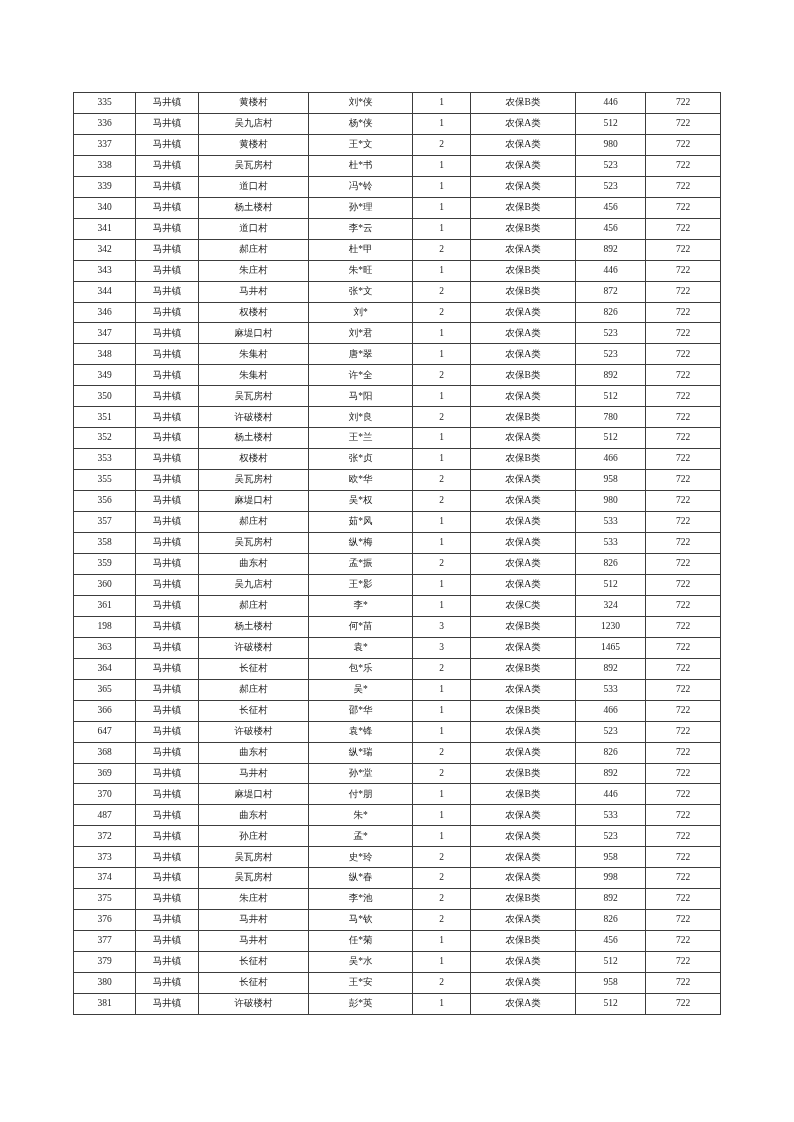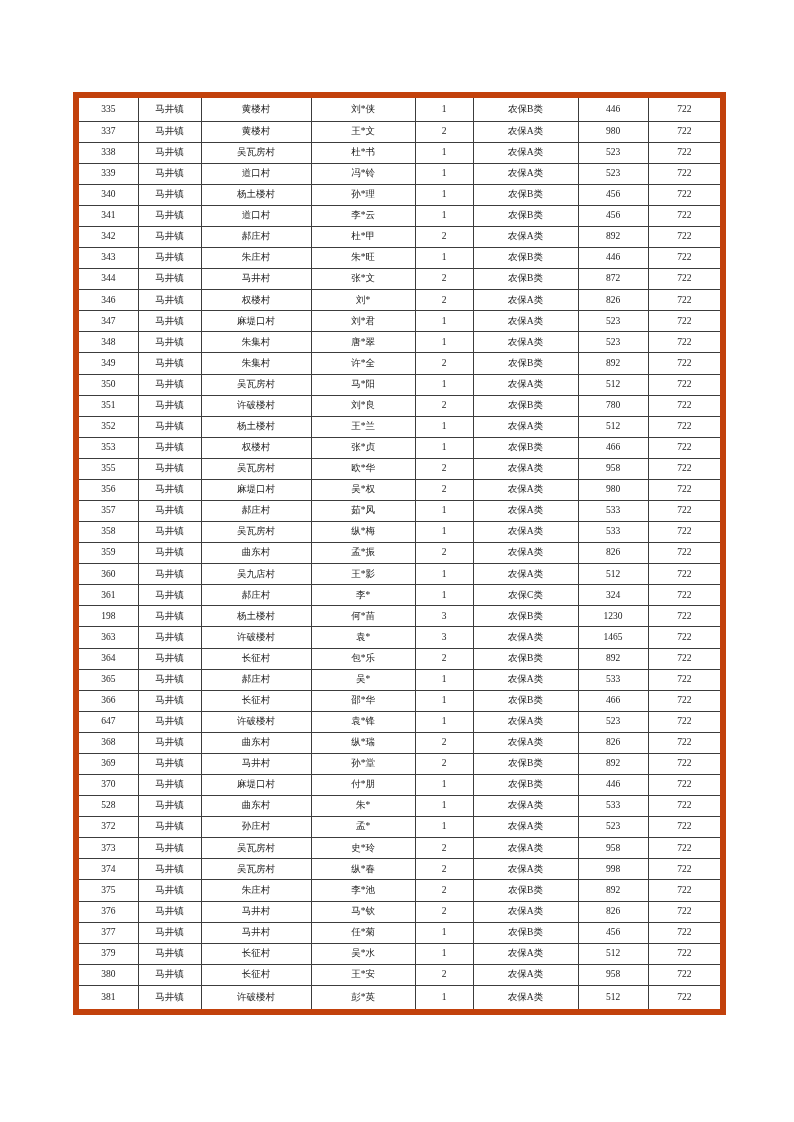--- a/index.html
+++ b/index.html
@@ -16,21 +16,21 @@
     overflow: hidden;
   }
   table.roster {
     position: absolute;
     left: 73px;
     top: 92px;
     width: 647px;
     height: 923px;
     border-collapse: collapse;
     table-layout: fixed;
-    border: 6px solid #c2410c;
+    border: 1px solid #c2410c;
   }
   table.roster td {
     border: 1px solid #3c3c3c;
     padding: 0;
     text-align: center;
     vertical-align: middle;
     font-size: 9.5px;
     line-height: 1;
     color: #1c1c1c;
     white-space: nowrap;
@@ -65,20 +65,30 @@
           <td>335</td>
           <td>马井镇</td>
           <td>黄楼村</td>
           <td>刘*侠</td>
           <td>1</td>
           <td>农保B类</td>
           <td>446</td>
           <td>722</td>
         </tr>
         <tr>
+          <td>336</td>
+          <td>马井镇</td>
+          <td>吴九店村</td>
+          <td>杨*侠</td>
+          <td>1</td>
+          <td>农保A类</td>
+          <td>512</td>
+          <td>722</td>
+        </tr>
+        <tr>
           <td>337</td>
           <td>马井镇</td>
           <td>黄楼村</td>
           <td>王*文</td>
           <td>2</td>
           <td>农保A类</td>
           <td>980</td>
           <td>722</td>
         </tr>
         <tr>
@@ -385,21 +395,21 @@
           <td>370</td>
           <td>马井镇</td>
           <td>麻堤口村</td>
           <td>付*朋</td>
           <td>1</td>
           <td>农保B类</td>
           <td>446</td>
           <td>722</td>
         </tr>
         <tr>
-          <td>528</td>
+          <td>487</td>
           <td>马井镇</td>
           <td>曲东村</td>
           <td>朱*</td>
           <td>1</td>
           <td>农保A类</td>
           <td>533</td>
           <td>722</td>
         </tr>
         <tr>
           <td>372</td>

